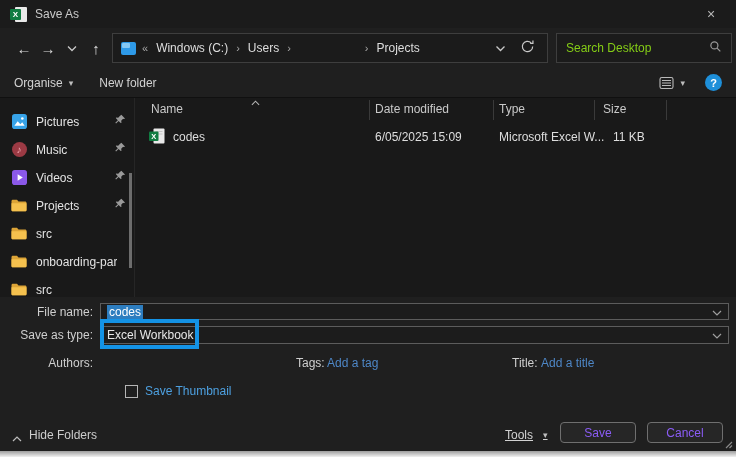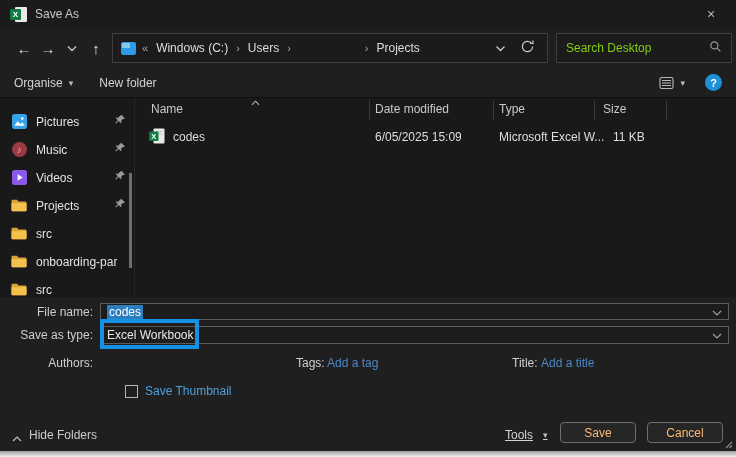--- a/index.html
+++ b/index.html
@@ -91,21 +91,21 @@
   .link { color:#4e87c7; }
   .checkbox { width:13px; height:13px; border:1px solid #b5b5b5; background:transparent; flex:none; }
   .thumb-label { color:#4da0e0; margin-left:7px; }
 
   
   .footer { position:absolute; left:0; right:0; top:420px; height:31px; }
   .hide-folders { position:absolute; left:12px; top:8px; display:flex;
     align-items:flex-end; gap:7px; color:#cdcdcd; }
   .tools { position:absolute; left:505px; top:8px; display:flex; align-items:center; gap:10px; color:#d2d2d2;text-decoration:underline; }
   .btn { position:absolute; top:2px; width:76px; height:21px; background:#262626;
-    border:1px solid #6f6f6f; border-radius:4px; color:#fdba74; display:flex;
+    border:1px solid #6f6f6f; border-radius:4px; color:#8b5cf6; display:flex;
     align-items:center; justify-content:center; font-size:12px; }
   .btn-save { left:560px; }
   .btn-cancel { left:647px; }
   .resize-grip { position:absolute; right:3px; top:438px; }
 </style>
 </head>
 <body>
 
 <div class="screen">
   <div class="dialog">

